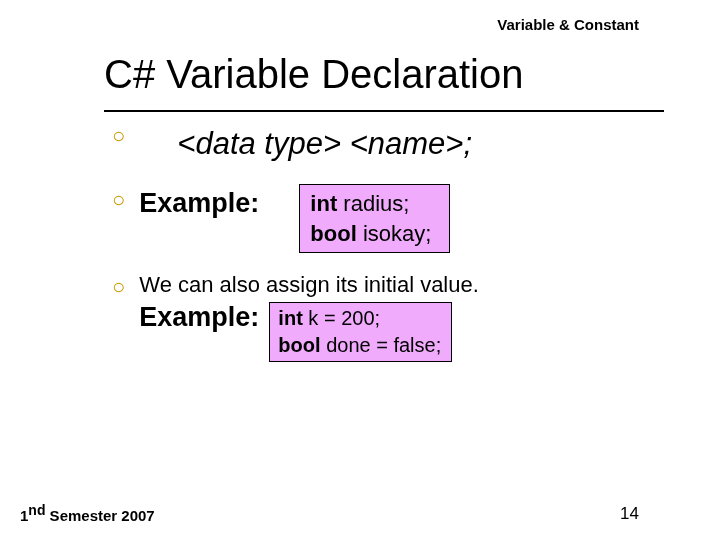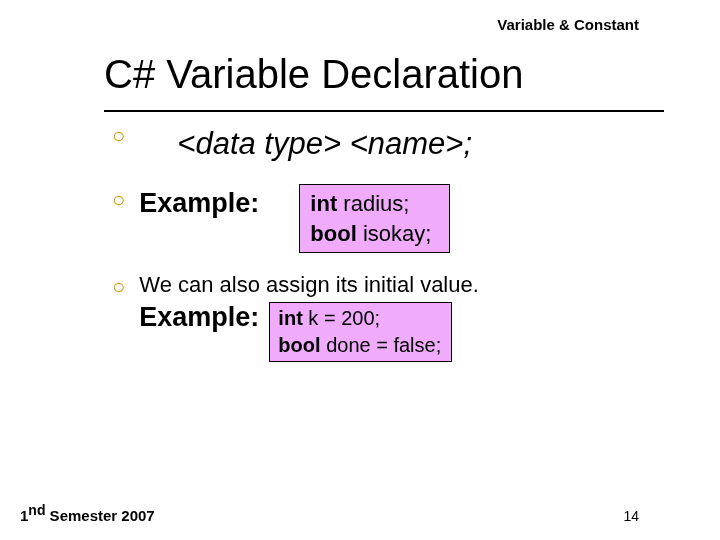--- a/index.html
+++ b/index.html
@@ -124,21 +124,21 @@
     font-weight: bold;
     font-size: 15px;
   }
   .footer-left sup {
     font-size: 14px;
   }
   .footer-right {
     position: absolute;
     right: 30px;
     bottom: 16px;
-    font-size: 14px;
+    font-size: 17px;
     font-family: Arial, sans-serif;
   }
 </style>
 </head>
 <body>
 
 <div class="slide">
 
   <div class="section-label">Variable &amp; Constant</div>
 

